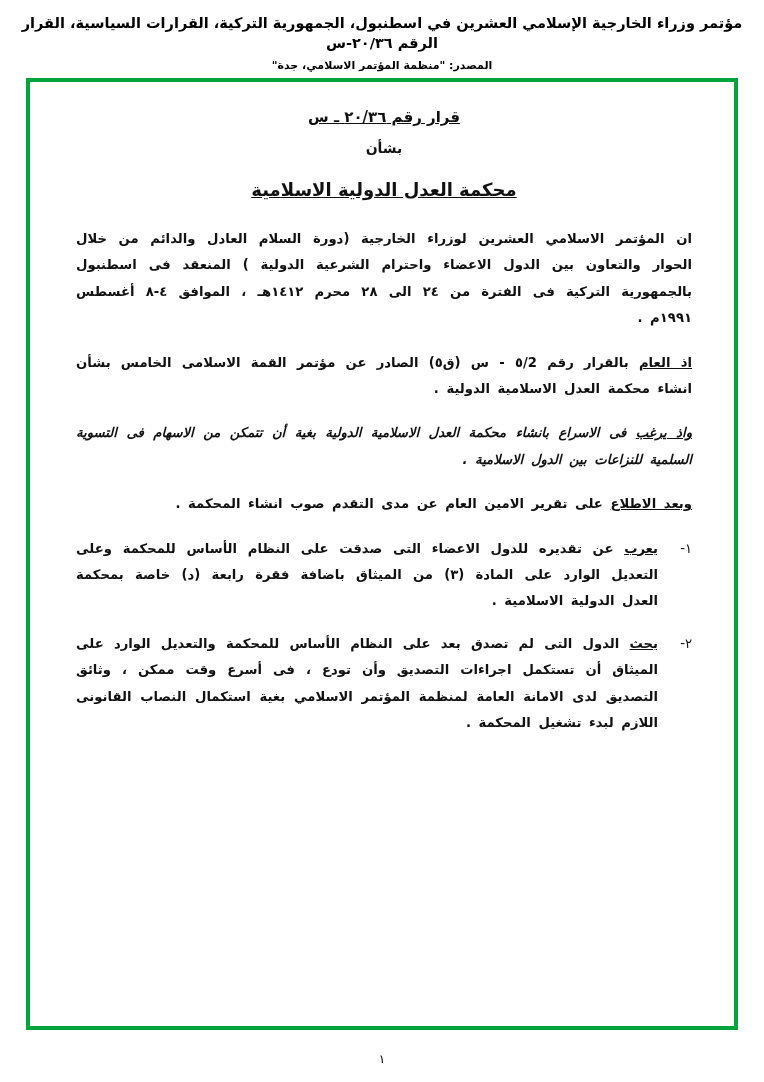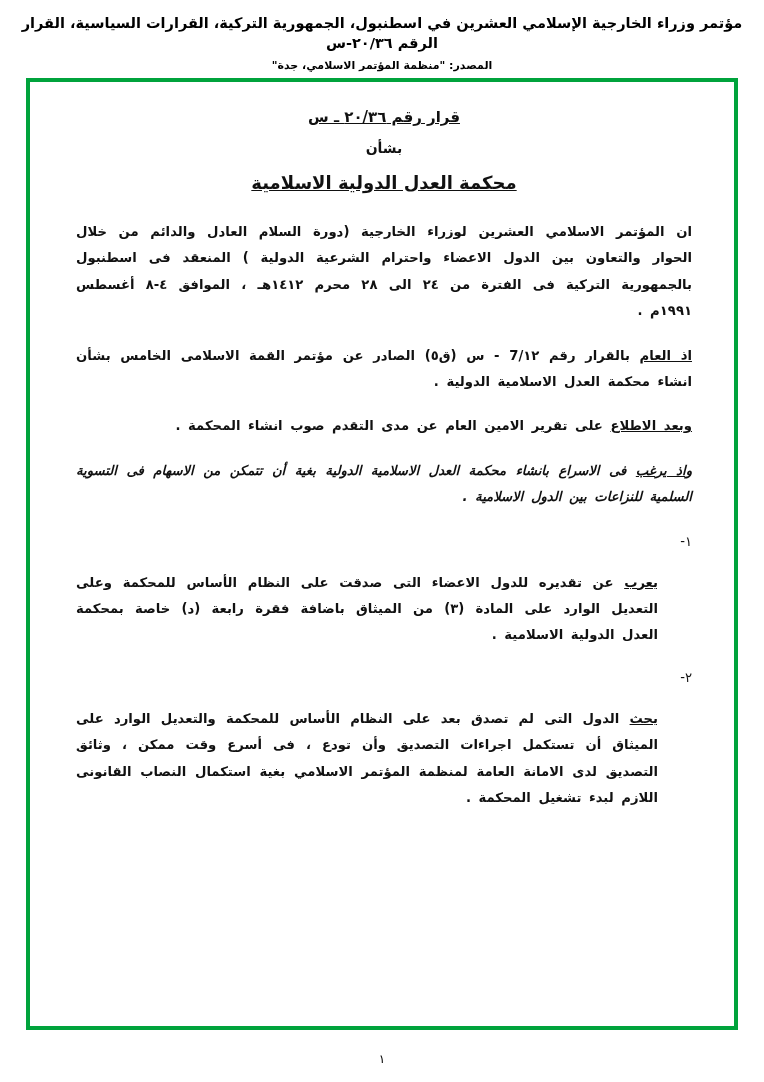--- a/index.html
+++ b/index.html
@@ -61,21 +61,21 @@
     font-size: 15px;
     font-weight: bold;
     letter-spacing: 2px;
     text-decoration: underline;
     margin-bottom: 14px;
   }
   .doc-subject {
     font-size: 14px;
     font-weight: bold;
     letter-spacing: 1px;
-    margin-bottom: 16px;
+    margin-bottom: 23px;
   }
   .doc-subtitle {
     font-size: 18px;
     font-weight: bold;
     letter-spacing: 1.5px;
     text-decoration: underline;
   }
   .para {
     font-size: 13.2px;
     line-height: 2.0;
@@ -101,21 +101,20 @@
     flex: 0 0 34px;
     font-size: 13.2px;
     line-height: 2.0;
     text-align: right;
     padding-top: 0px;
     letter-spacing: 1px;
   }
   .numbered .para {
     flex: 1 1 auto;
     margin-bottom: 0;
-    margin-top: 41px;
   }
   .footer {
     position: absolute;
     bottom: 16px;
     left: 0;
     right: 0;
     text-align: center;
     font-size: 12px;
     color: #000000;
   }
@@ -134,25 +133,25 @@
     <div class="frame-inner">
 
       <div class="doc-title-block">
         <div class="doc-title">قرار رقم ٢٠/٣٦ ـ س</div>
         <div class="doc-subject">بشأن</div>
         <div class="doc-subtitle">محكمة العدل الدولية الاسلامية</div>
       </div>
 
       <div class="para"><span>ان المؤتمر الاسلامي العشرين لوزراء الخارجية (دورة السلام العادل والدائم من خلال الحوار والتعاون بين الدول الاعضاء واحترام الشرعية الدولية ) المنعقد فى اسطنبول بالجمهورية التركية فى الفترة من ٢٤ الى ٢٨ محرم ١٤١٢هـ ، الموافق ٤-٨ أغسطس ١٩٩١م .</span></div>
 
-      <div class="para"><span class="lead">اذ العام</span><span> بالقرار رقم 7/١٢ - س (ق٥) الصادر عن مؤتمر القمة الاسلامى الخامس بشأن انشاء محكمة العدل الاسلامية الدولية .</span></div>
+      <div class="para"><span class="lead">اذ العام</span><span> بالقرار رقم ٥/2 - س (ق٥) الصادر عن مؤتمر القمة الاسلامى الخامس بشأن انشاء محكمة العدل الاسلامية الدولية .</span></div>
+
+      <div class="para italicish"><span class="lead">واذ يرغب</span><span> فى الاسراع بانشاء محكمة العدل الاسلامية الدولية بغية أن تتمكن من الاسهام فى التسوية السلمية للنزاعات بين الدول الاسلامية .</span></div>
 
       <div class="para"><span class="lead">وبعد الاطلاع</span><span> على تقرير الامين العام عن مدى التقدم صوب انشاء المحكمة .</span></div>
-
-      <div class="para italicish"><span class="lead">واذ يرغب</span><span> فى الاسراع بانشاء محكمة العدل الاسلامية الدولية بغية أن تتمكن من الاسهام فى التسوية السلمية للنزاعات بين الدول الاسلامية .</span></div>
 
       <div class="numbered">
         <div class="num">١-</div>
         <div class="para"><span class="lead">يعرب</span><span> عن تقديره للدول الاعضاء التى صدقت على النظام الأساس للمحكمة وعلى التعديل الوارد على المادة (٣) من الميثاق باضافة فقرة رابعة (د) خاصة بمحكمة العدل الدولية الاسلامية .</span></div>
       </div>
 
       <div class="numbered">
         <div class="num">٢-</div>
         <div class="para"><span class="lead">يحث</span><span> الدول التى لم تصدق بعد على النظام الأساس للمحكمة والتعديل الوارد على الميثاق أن تستكمل اجراءات التصديق وأن تودع ، فى أسرع وقت ممكن ، وثائق التصديق لدى الامانة العامة لمنظمة المؤتمر الاسلامي بغية استكمال النصاب القانونى اللازم لبدء تشغيل المحكمة .</span></div>
       </div>

